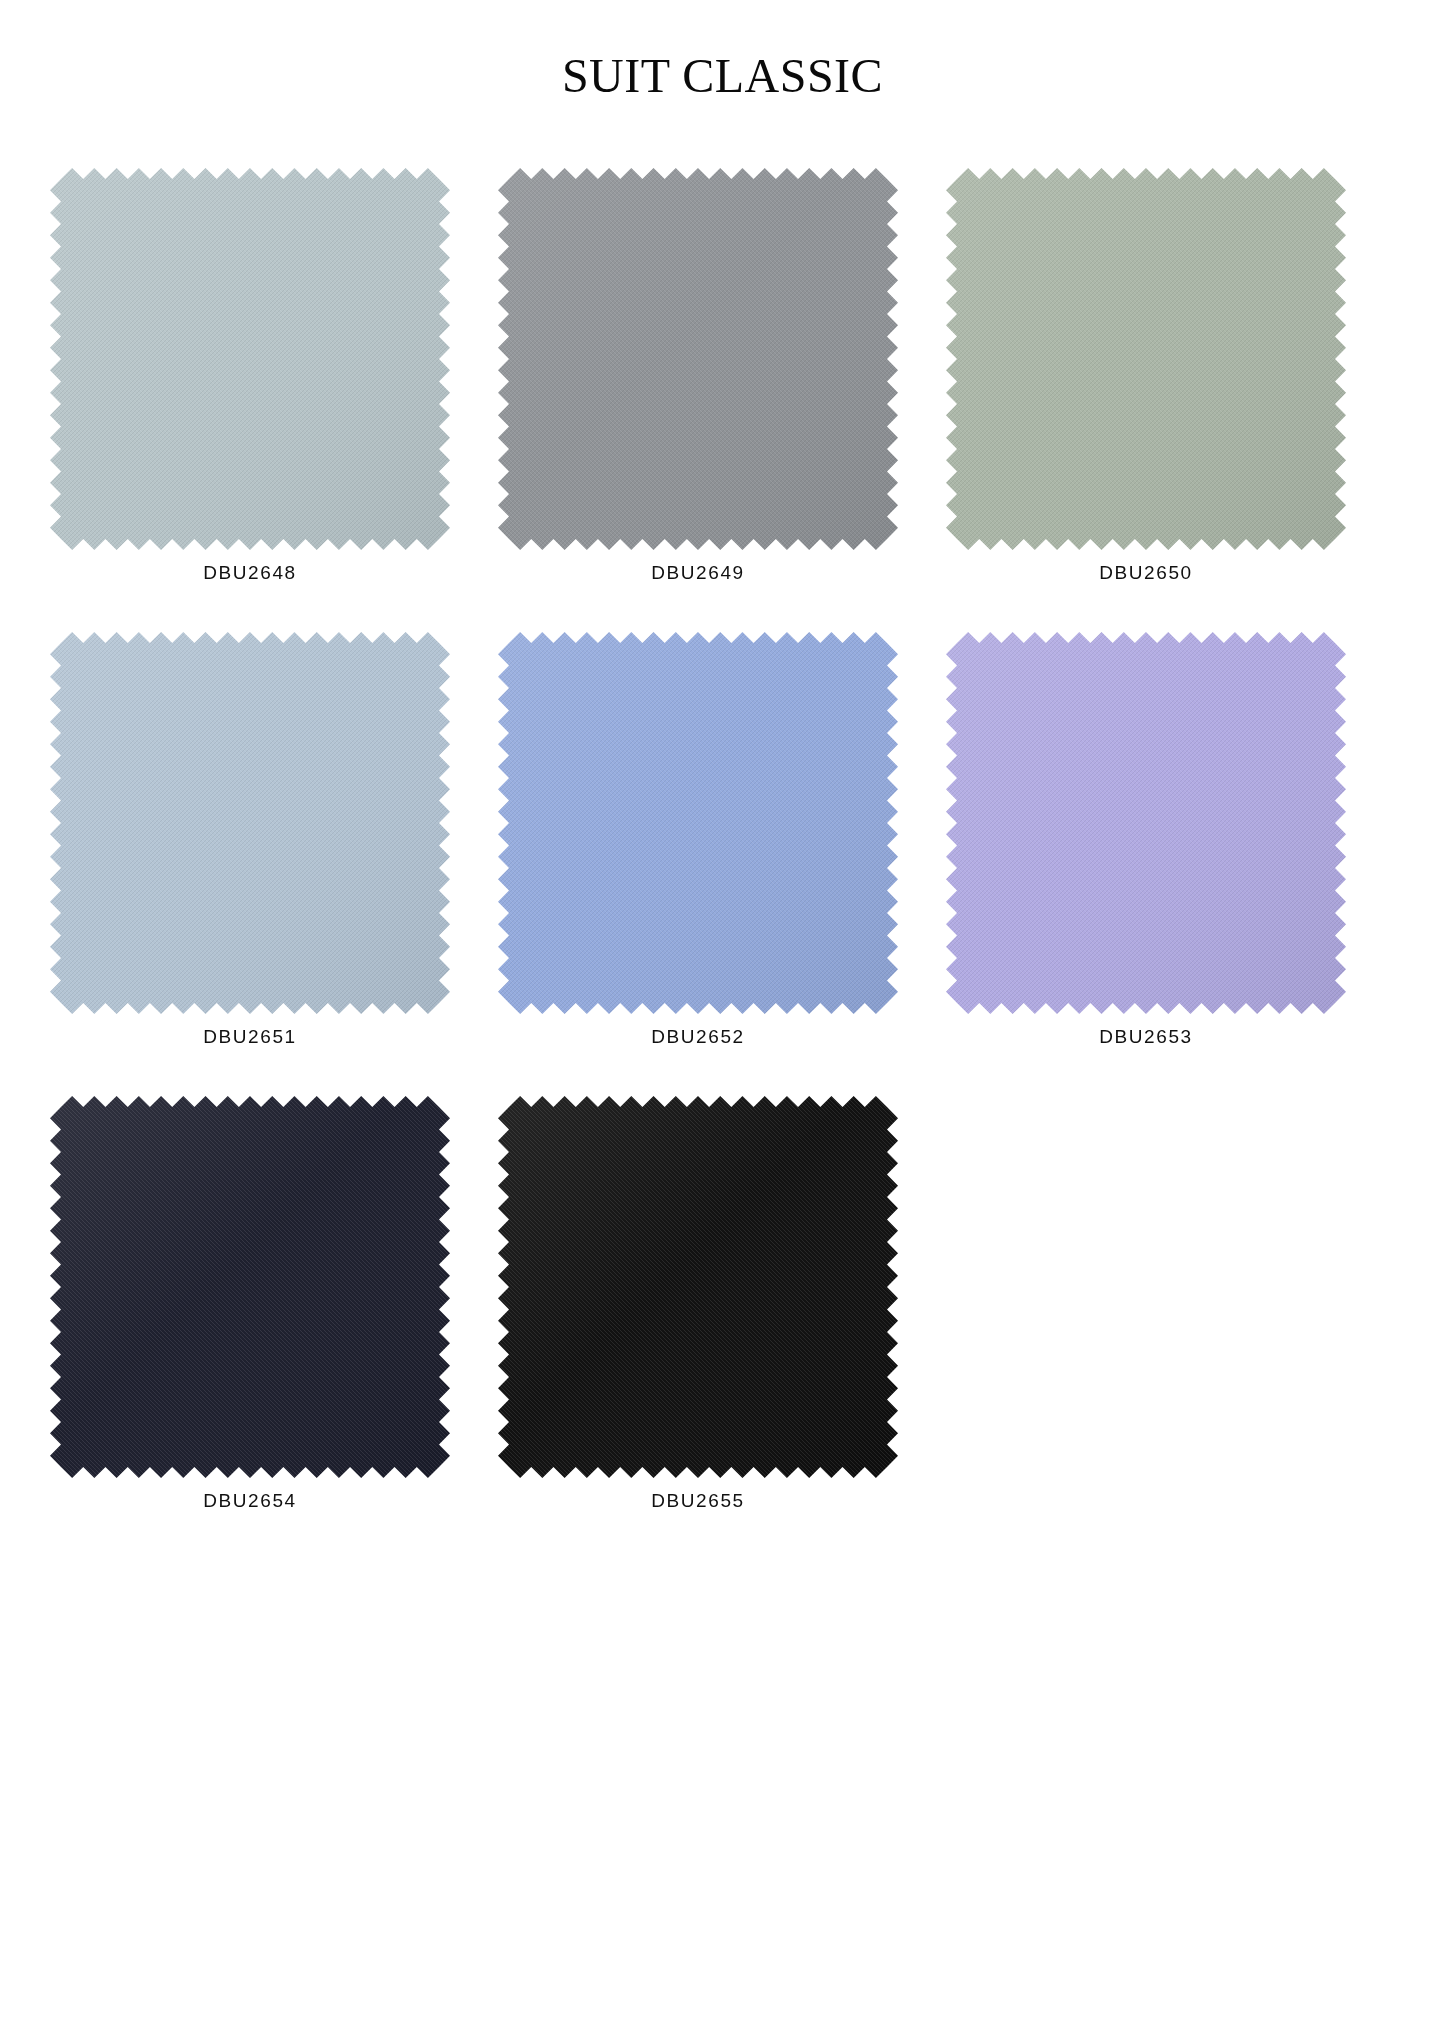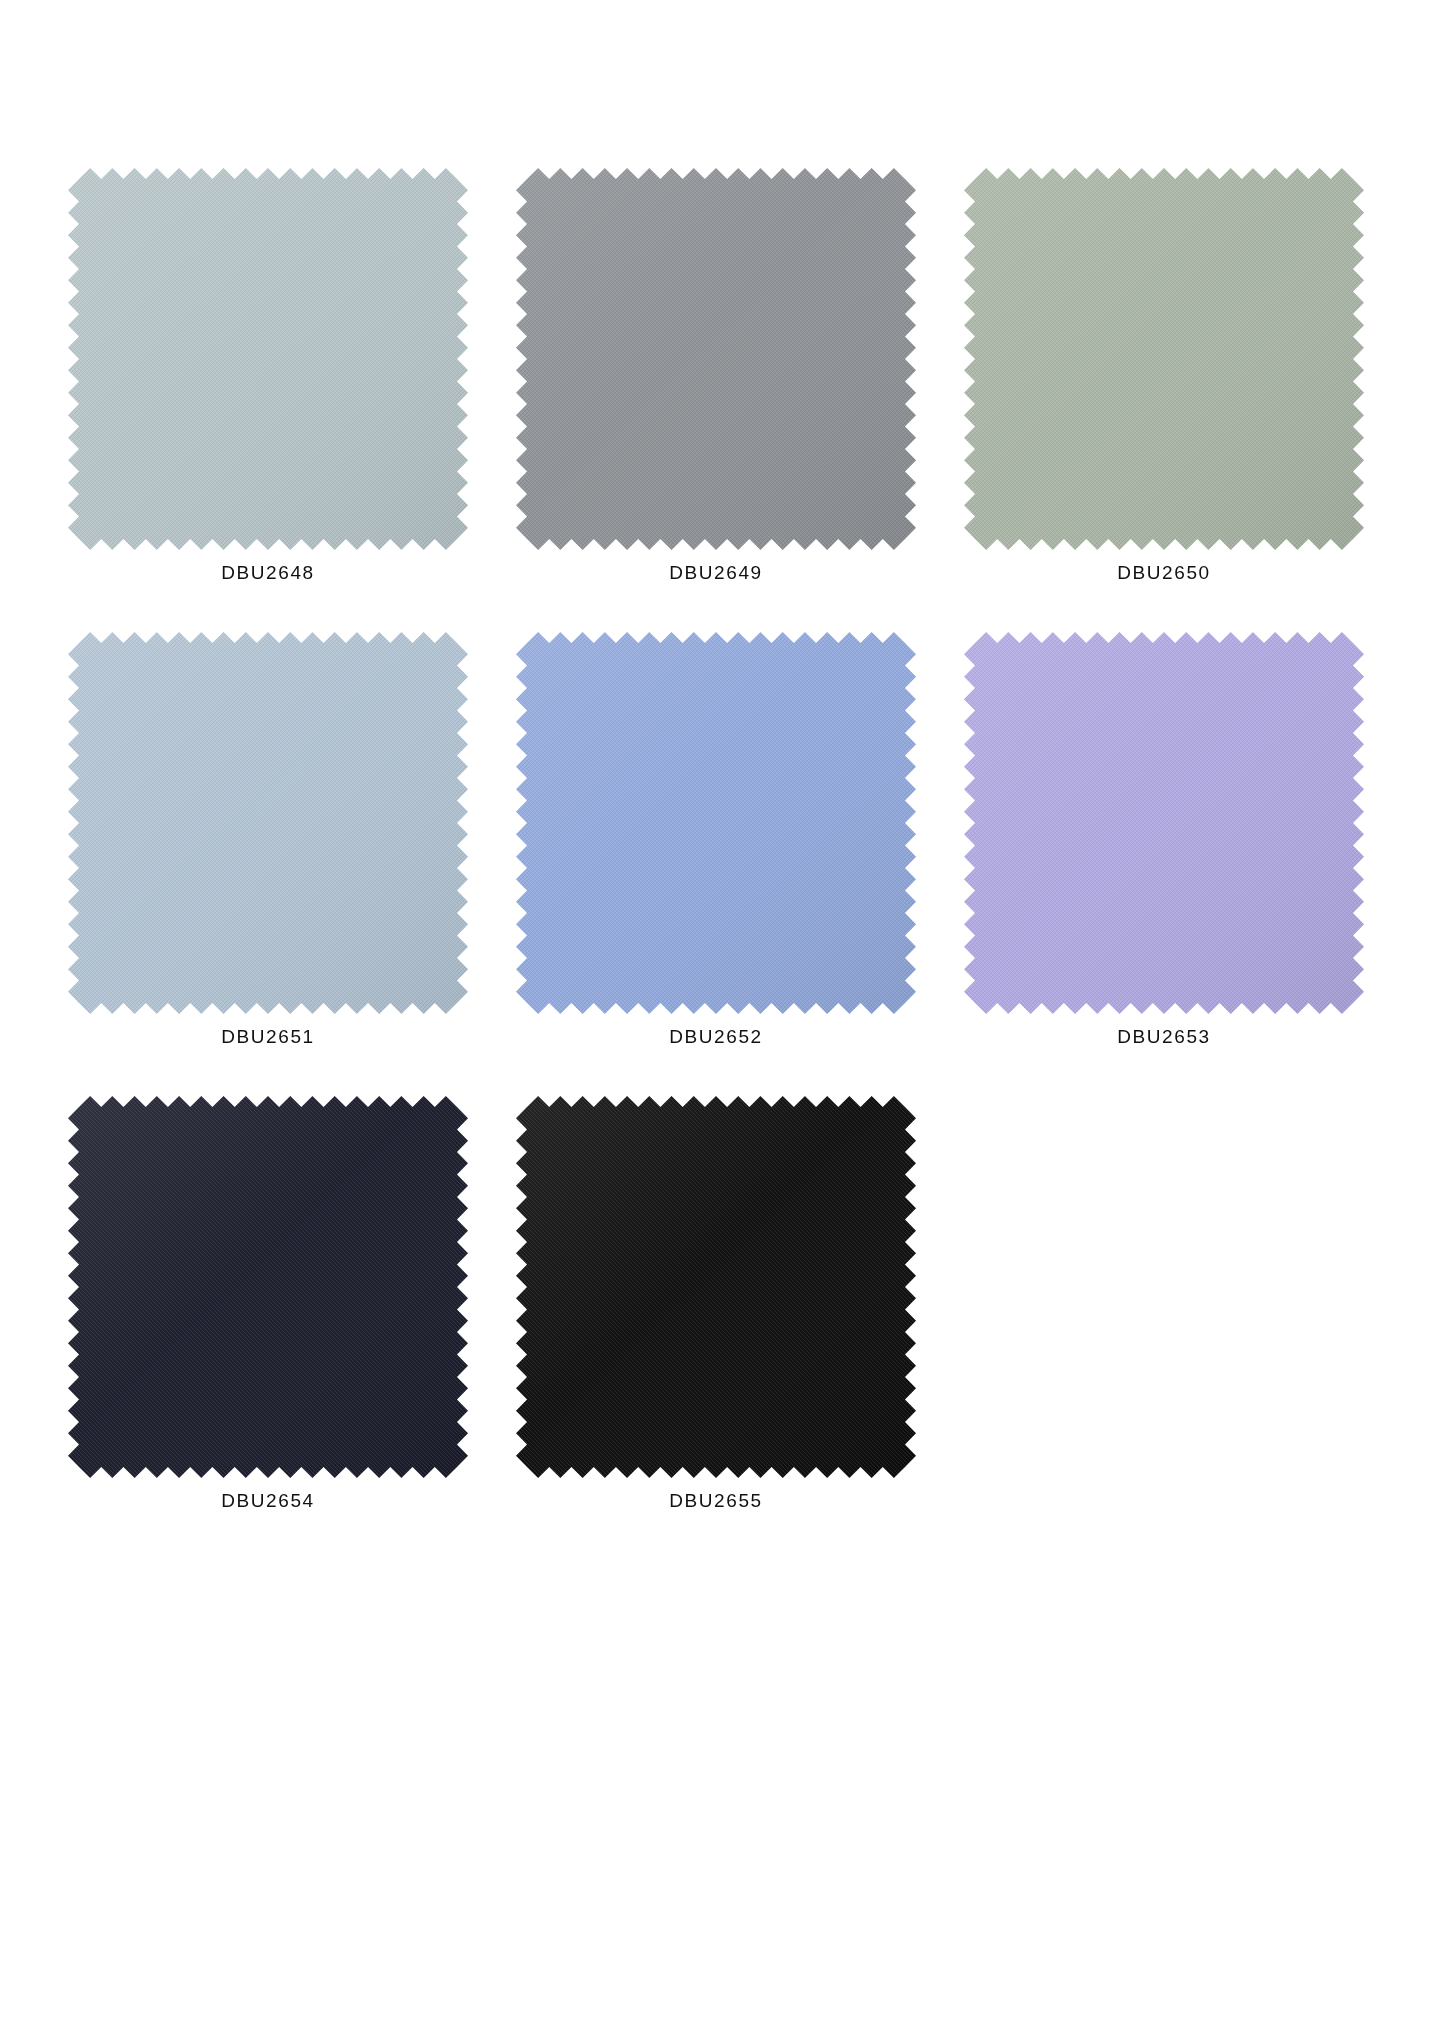--- a/index.html
+++ b/index.html
@@ -35,21 +35,21 @@
     font-weight: 400;
     line-height: 1.15;
     letter-spacing: 0.5px;
     color: #0a0a0a;
     white-space: nowrap;
   }
 
   
   .swatch-grid {
     position: absolute;
-    left: 68px;
+    left: 50px;
     top: 168px;
     width: 1340px;
     display: grid;
     grid-template-columns: repeat(3, 400px);
     column-gap: 65px;
     row-gap: 32px;
     gap: 48px;
   }
 
   .swatch-cell {
@@ -86,20 +86,21 @@
 
   .empty-cell {
     width: 400px;
   }
 </style>
 </head>
 <body>
 
 <div class="page">
 
+  <h1 class="card-title">SUIT CLASSIC</h1>
 
   <div class="swatch-grid">
       <div class="swatch-cell">
         <div class="swatch-figure">
           <svg viewBox="0 0 400 382" preserveAspectRatio="none">
             <defs>
               <pattern id="weave0" width="4" height="4" patternUnits="userSpaceOnUse">
                 <rect width="4" height="4" fill="#b6c4c8"></rect>
                 <path d="M0,0 L4,4" stroke="#ffffff" stroke-width="0.9" opacity="0.10"></path>
                 <path d="M4,0 L0,4" stroke="#000000" stroke-width="0.9" opacity="0.07"></path>

